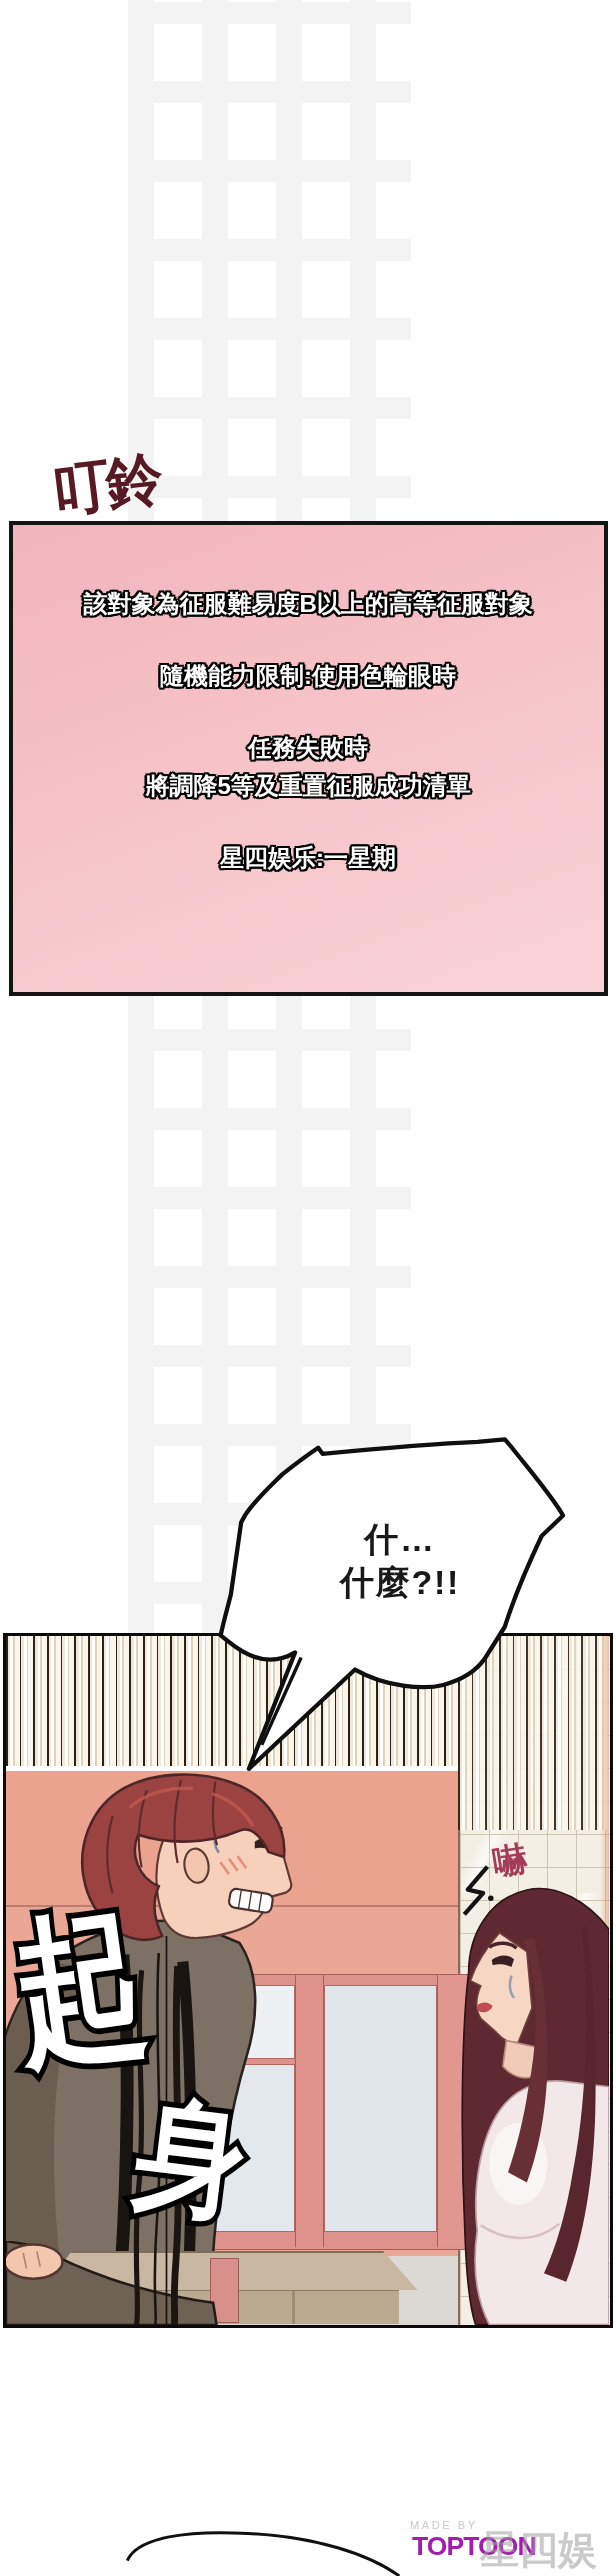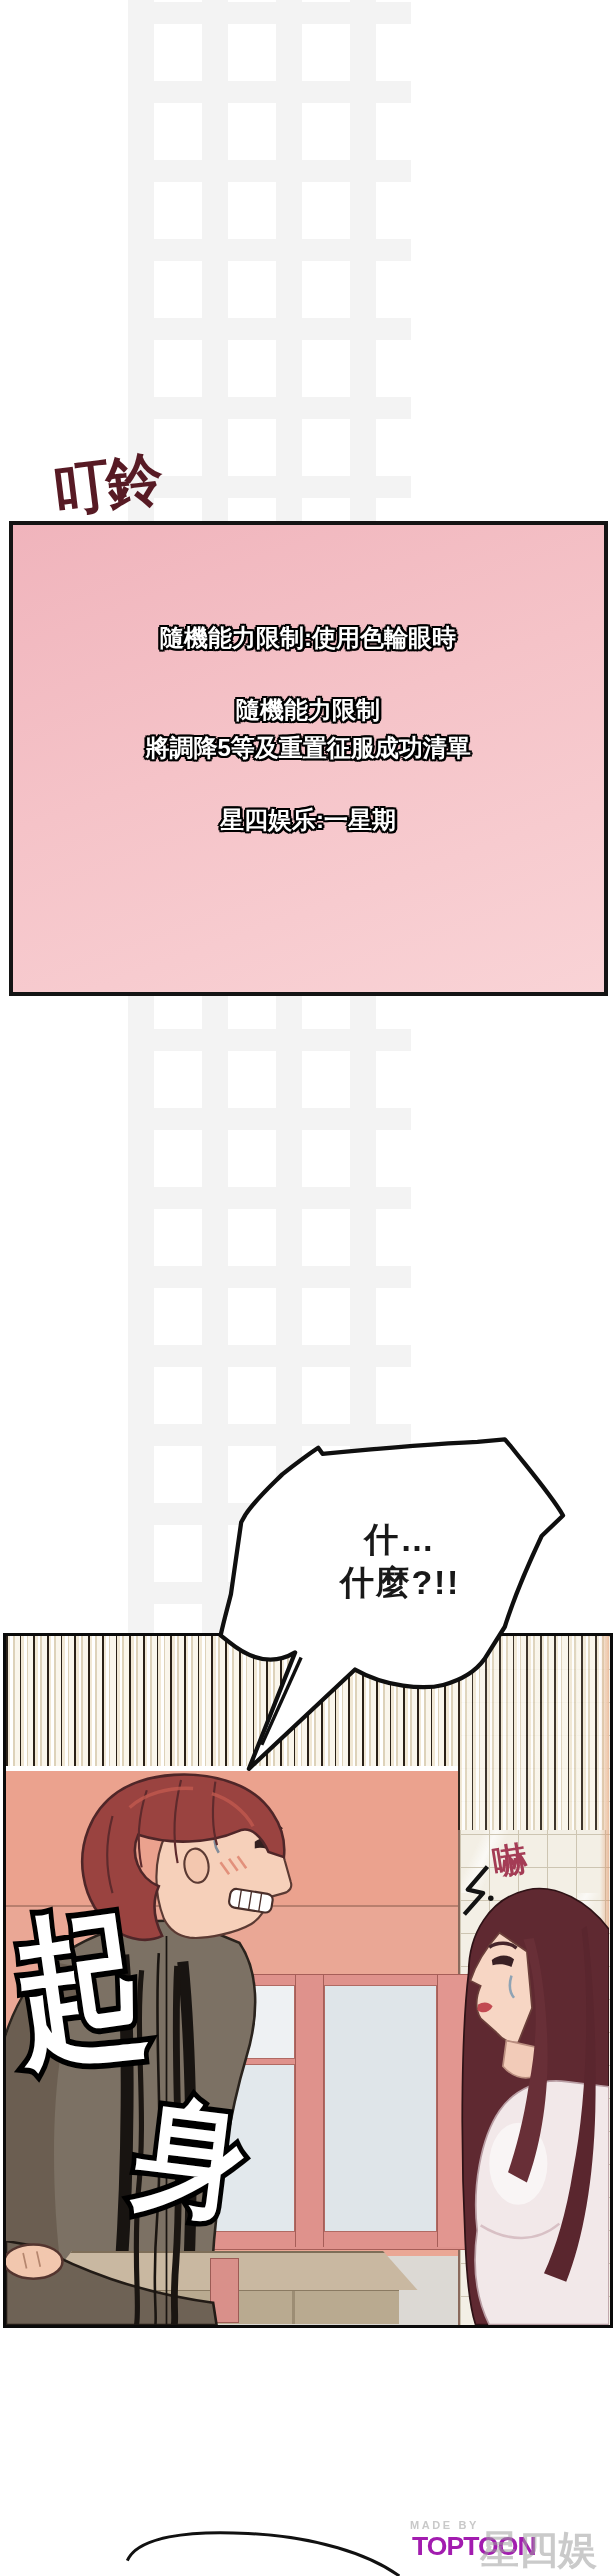--- a/index.html
+++ b/index.html
@@ -86,43 +86,44 @@
     transform:rotate(-9deg);}
   .shock-mark{left:454px;top:228px;width:36px;height:53px;z-index:4;}
 
   .sfx-rise{z-index:8;overflow:visible;}
   .sfx-rise text{fill:#ffffff;stroke:#000000;stroke-width:11px;paint-order:stroke;
     font-family:"Liberation Sans",sans-serif;font-weight:bold;}
   .rise1{left:1.7px;top:238px;width:137px;height:185px;}
   .rise2{left:135px;top:430px;width:103px;height:154px;}
 
   
-  .made-by{left:410px;top:2519px;z-index:2;font-size:11px;font-weight:700;
+  .made-by{left:410px;top:2519px;z-index:2;font-size:11px;font-weight:400;
     letter-spacing:2.6px;color:#c9c9c9;}
   .brand{left:412px;top:2531px;z-index:2;font-size:26.5px;font-weight:800;
     letter-spacing:-0.9px;color:#a21caf;}
   .watermark-cn{left:480px;top:2523px;z-index:3;font-size:39px;font-weight:bold;
     color:rgba(158,158,158,.55);}
   .bottom-arc{left:111px;top:2525px;width:308px;height:51px;z-index:1;}
 </style>
 </head>
 <body>
 
 <div id="page">
 
   <div class="abs ghost-pattern"></div>
 
   <div class="abs sfx-bell">叮鈴</div>
 
   <div class="abs system-box">
     <div class="inner">
+      <div class="sys-line">該對象為征服難易度B以上的高等征服對象</div>
       <div class="sys-gap"></div>
       <div class="sys-line">隨機能力限制:使用色輪眼時</div>
       <div class="sys-gap"></div>
-      <div class="sys-line">隨機能力限制</div>
+      <div class="sys-line">任務失敗時</div>
       <div class="sys-line">將調降5等及重置征服成功清單</div>
       <div class="sys-gap"></div>
       <div class="sys-line">星四娱乐:一星期</div>
     </div>
   </div>
 
   <div class="abs panel">
     <div class="abs speed speed-left"></div>
     <div class="abs wall-pink"></div>
     <div class="abs floor"></div>

